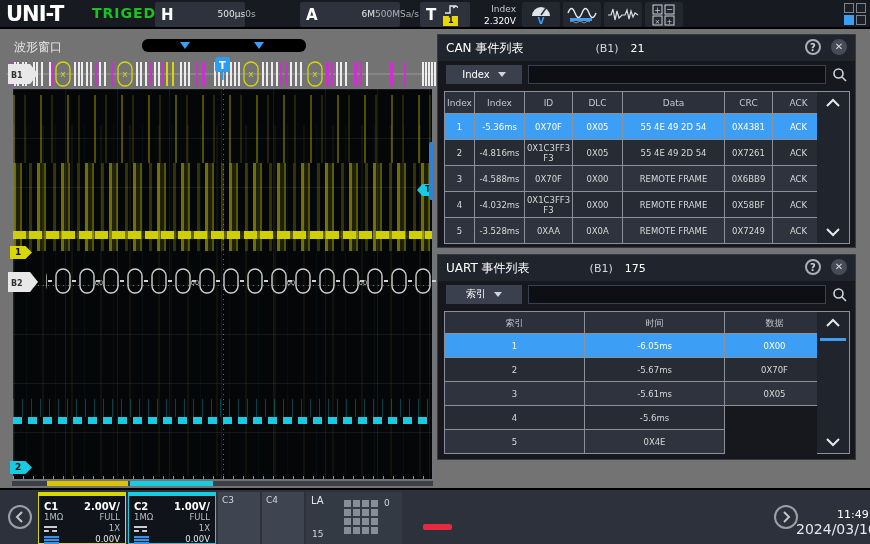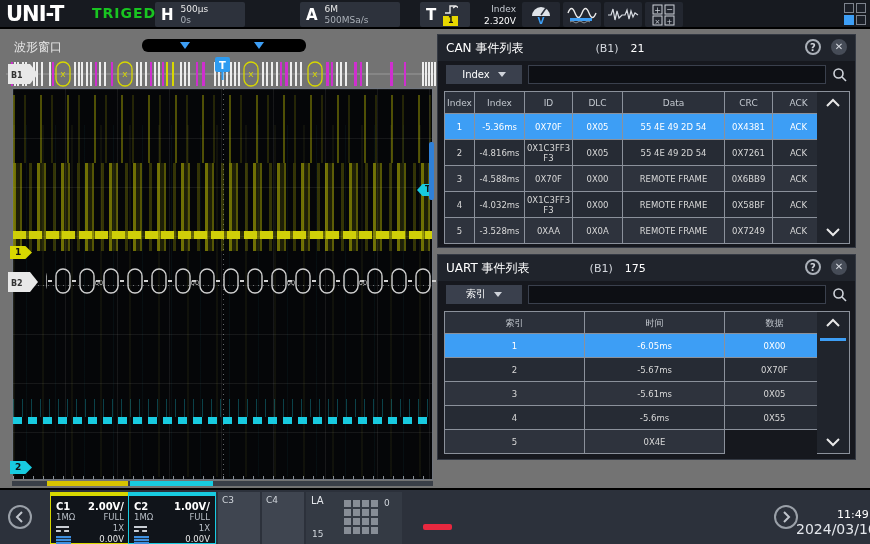--- a/index.html
+++ b/index.html
@@ -7,21 +7,21 @@
   body { font-family:"DejaVu Sans","Liberation Sans",sans-serif; }
   #screen { position:relative; width:870px; height:544px; background:#737373; overflow:hidden; color:#e8e8e8; }
   .abs { position:absolute; }
 
   
   #topbar { position:absolute; left:0; top:0; width:870px; height:29px; background:#171a20; border-bottom:2px solid #000; }
   .logo { position:absolute; left:6px; top:2px; font-size:21px; font-weight:bold; letter-spacing:-1px; color:#fff; }
   .trig-status { position:absolute; left:92px; top:5px; font-size:14px; font-weight:bold; color:#19c421; letter-spacing:1px; }
   .tb-block { position:absolute; top:2px; height:25px; background:#2d323c; border-radius:2px; display:flex; align-items:center; padding:0 6px; gap:7px; }
   .tb-letter { font-size:15px; font-weight:bold; color:#fff; }
-  .tb-vals { display:flex; flex-direction:column; justify-content:center; line-height:11px; }
+  .tb-vals { display:flex; flex-direction:row; justify-content:center; line-height:11px;margin-left:37px; }
   .tb-vals .v1 { font-size:9px; color:#e8e8e8; }
   .tb-vals .v2 { font-size:9px; color:#aab0b8; }
   #h-block { left:155px; width:90px; }
   #a-block { left:300px; width:100px; }
   #t-block { left:420px; width:50px; }
   .t-col { display:flex; flex-direction:column; align-items:center; gap:1px; }
   .t-badge { width:15px; height:10px; background:#e8d800; color:#111; font-size:8px; font-weight:bold; text-align:center; line-height:10px; }
   .trig-vals { position:absolute; left:470px; top:3px; width:46px; text-align:right; line-height:12px; }
   .trig-vals .v1 { font-size:9px; color:#c5cad1; }
   .trig-vals .v2 { font-size:9px; color:#fff; }
@@ -100,21 +100,21 @@
   .thumb { position:absolute; left:3px; top:26px; width:26px; height:3px; background:#3d9ef5; }
 
   
   #bottombar { position:absolute; left:0; top:488px; width:870px; height:56px; background:#2c313b; border-top:2px solid #000; }
   .navbtn { position:absolute; top:15px; width:24px; height:24px; border-radius:50%; border:2px solid #9aa0a8; display:flex; align-items:center; justify-content:center; }
   .chblk { position:absolute; top:2px; height:52px; background:#10141a; padding:5px 5px 2px 5px; }
   .chblk .r { display:flex; justify-content:space-between; align-items:center; line-height:11px; }
   .chblk .nm { font-size:10px; font-weight:bold; color:#fff; }
   .chblk .big { font-size:10px; font-weight:bold; color:#fff; }
   .chblk .sm { font-size:8.5px; color:#b8bec6; }
-  #c1 { left:50px; width:80px; border:1px solid #d8d800; border-top:4px solid #d8d800; }
+  #c1 { left:38px; width:88px; border:1px solid #d8d800; border-top:4px solid #d8d800; }
   #c2 { left:128px; width:88px; border:1px solid #18cbe0; border-top:4px solid #18cbe0; }
   .offblk { position:absolute; top:2px; height:52px; width:42px; background:#3f4550; padding:3px 4px; }
   #c3 { left:218px; } #c4 { left:262px; }
   .offblk .nm { font-size:9px; color:#d0d5db; }
   .offblk .off { font-size:12px; font-weight:bold; color:#fff; text-align:center; margin-top:9px;margin-left:44px; }
   #la { position:absolute; left:306px; top:2px; width:96px; height:52px; background:#343a44; padding:3px 5px; }
   #la .nm { font-size:10px; color:#e4e7ec; }
   .lagrid { position:absolute; left:38px; top:8px; display:grid; grid-template-columns:repeat(4,7px); grid-template-rows:repeat(4,7px); gap:2px; }
   .lagrid i { background:#878d96; }
   .la0 { position:absolute; left:78px; top:6px; font-size:9px; color:#d0d5db; }
@@ -464,21 +464,20 @@
           <div class="cell">0X70F</div>
       </div>
       <div class="trow uart-cols h24 even">
         <div class="cell">3</div>
           <div class="cell">-5.61ms</div>
           <div class="cell">0X05</div>
       </div>
       <div class="trow uart-cols h24 odd">
         <div class="cell">4</div>
           <div class="cell">-5.6ms</div>
-          <div class="cell">0X55</div>
       </div>
       <div class="trow uart-cols h24 even">
         <div class="cell">5</div>
           <div class="cell">0X4E</div>
       </div>
     </div>
     <div class="scrollcol" style="top:56px;height:143px">
       <svg style="top:6px" width="16" height="10">
           <polyline points="2,8 8,2 14,8" fill="none" stroke="#e8e8e8" stroke-width="2"></polyline>
         </svg>

